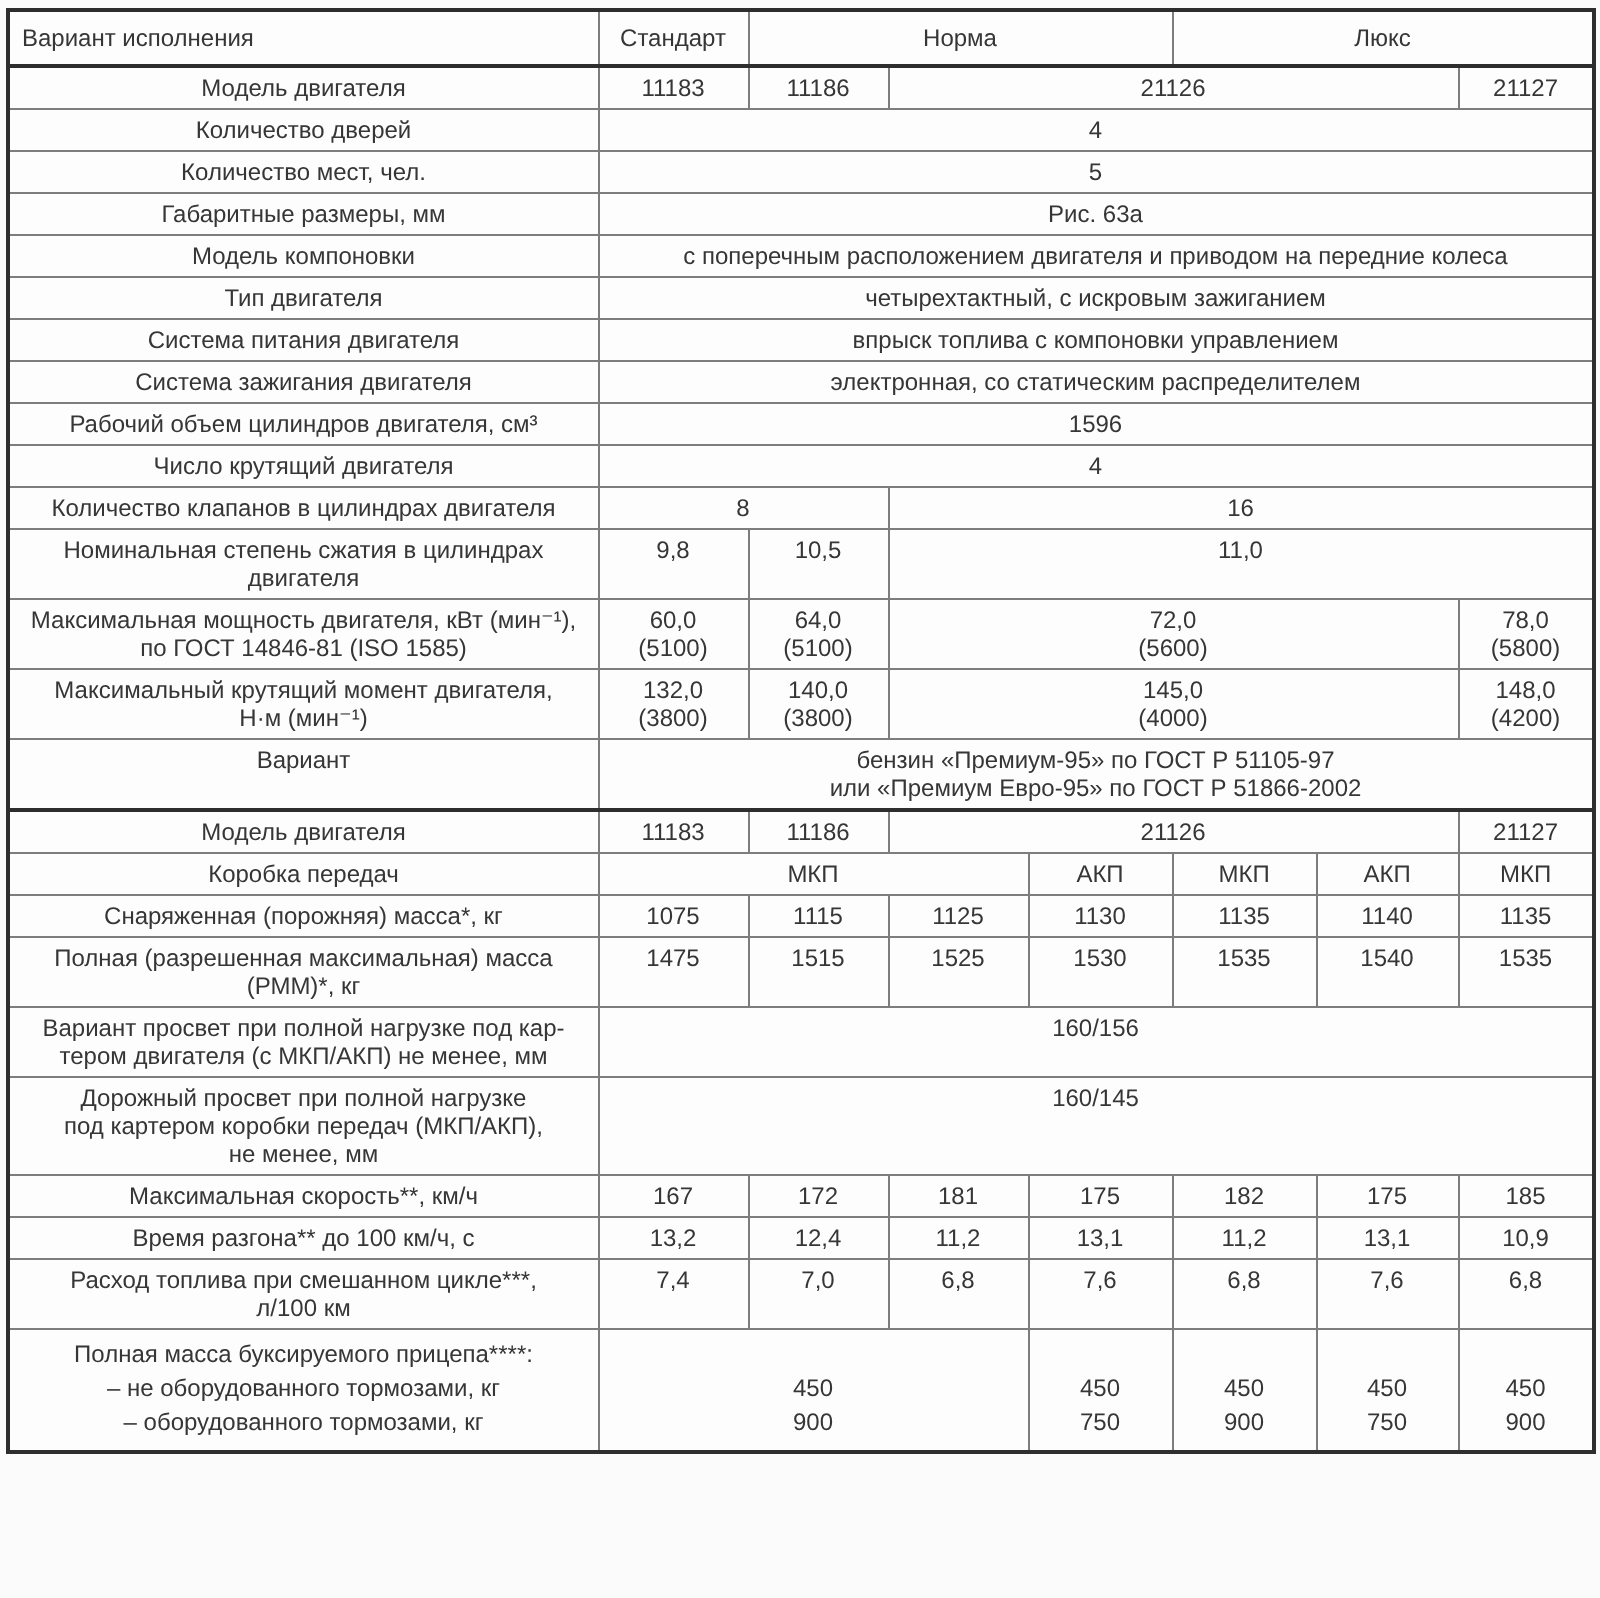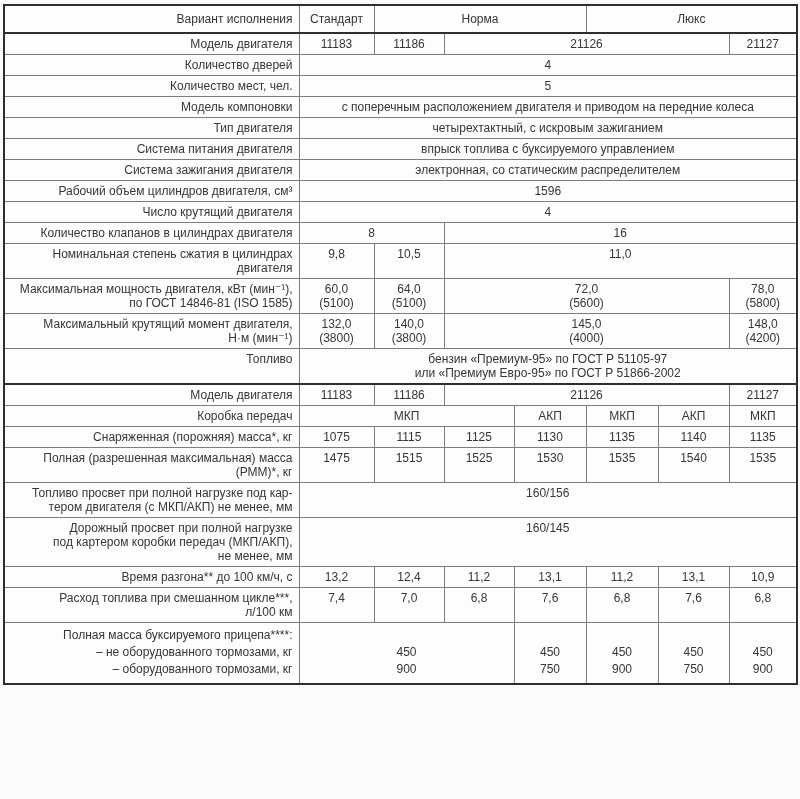--- a/index.html
+++ b/index.html
@@ -21,23 +21,23 @@
   td {
     border: 1px solid #7d7d7d;
     font-size: 12px;
     line-height: 14px;
     padding: 3px 6px;
     color: #363636;
     vertical-align: top;
     white-space: pre-line;
     overflow: hidden;
   }
-  td.lbl { text-align: right; }
+  td.lbl { text-align: center; }
   td.val { text-align: center; }
-  td.center { text-align: right; }
+  td.center { text-align: left; }
   tr.head-row td {
     border-bottom: 2px solid #2e2e2e;
     padding-top: 6px;
     padding-bottom: 6px;
   }
   tr.thick-top td { border-top: 2px solid #2e2e2e; }
   tr.spacious td { line-height: 17px; padding-top: 4px; padding-bottom: 5px; }
 </style>
 </head>
 <body>
@@ -69,30 +69,34 @@
       </tr>
       <tr data-name="table-row">
         <td class="lbl" data-name="row-label">Количество дверей</td>
         <td class="val" colspan="7" data-name="spec-value">4</td>
       </tr>
       <tr data-name="table-row">
         <td class="lbl" data-name="row-label">Количество мест, чел.</td>
         <td class="val" colspan="7" data-name="spec-value">5</td>
       </tr>
       <tr data-name="table-row">
+        <td class="lbl" data-name="row-label">Габаритные размеры, мм</td>
+        <td class="val" colspan="7" data-name="spec-value">Рис. 63а</td>
+      </tr>
+      <tr data-name="table-row">
         <td class="lbl" data-name="row-label">Модель компоновки</td>
         <td class="val" colspan="7" data-name="spec-value">с поперечным расположением двигателя и приводом на передние колеса</td>
       </tr>
       <tr data-name="table-row">
         <td class="lbl" data-name="row-label">Тип двигателя</td>
         <td class="val" colspan="7" data-name="spec-value">четырехтактный, с искровым зажиганием</td>
       </tr>
       <tr data-name="table-row">
         <td class="lbl" data-name="row-label">Система питания двигателя</td>
-        <td class="val" colspan="7" data-name="spec-value">впрыск топлива с буксируемого управлением</td>
+        <td class="val" colspan="7" data-name="spec-value">впрыск топлива с компоновки управлением</td>
       </tr>
       <tr data-name="table-row">
         <td class="lbl" data-name="row-label">Система зажигания двигателя</td>
         <td class="val" colspan="7" data-name="spec-value">электронная, со статическим распределителем</td>
       </tr>
       <tr data-name="table-row">
         <td class="lbl" data-name="row-label">Рабочий объем цилиндров двигателя, см³</td>
         <td class="val" colspan="7" data-name="spec-value">1596</td>
       </tr>
       <tr data-name="table-row">
@@ -129,21 +133,21 @@
         <td class="val" colspan="1" data-name="spec-value">132,0
 (3800)</td>
         <td class="val" colspan="1" data-name="spec-value">140,0
 (3800)</td>
         <td class="val" colspan="4" data-name="spec-value">145,0
 (4000)</td>
         <td class="val" colspan="1" data-name="spec-value">148,0
 (4200)</td>
       </tr>
       <tr data-name="table-row">
-        <td class="lbl" data-name="row-label">Топливо</td>
+        <td class="lbl" data-name="row-label">Вариант</td>
         <td class="val" colspan="7" data-name="spec-value">бензин «Премиум-95» по ГОСТ Р 51105-97
 или «Премиум Евро-95» по ГОСТ Р 51866-2002</td>
       </tr>
       <tr data-name="table-row" class="thick-top">
         <td class="lbl" data-name="row-label">Модель двигателя</td>
         <td class="val" colspan="1" data-name="spec-value">11183</td>
         <td class="val" colspan="1" data-name="spec-value">11186</td>
         <td class="val" colspan="4" data-name="spec-value">21126</td>
         <td class="val" colspan="1" data-name="spec-value">21127</td>
       </tr>
@@ -170,29 +174,39 @@
 (РММ)*, кг</td>
         <td class="val" colspan="1" data-name="spec-value">1475</td>
         <td class="val" colspan="1" data-name="spec-value">1515</td>
         <td class="val" colspan="1" data-name="spec-value">1525</td>
         <td class="val" colspan="1" data-name="spec-value">1530</td>
         <td class="val" colspan="1" data-name="spec-value">1535</td>
         <td class="val" colspan="1" data-name="spec-value">1540</td>
         <td class="val" colspan="1" data-name="spec-value">1535</td>
       </tr>
       <tr data-name="table-row">
-        <td class="lbl" data-name="row-label">Топливо просвет при полной нагрузке под кар-
+        <td class="lbl" data-name="row-label">Вариант просвет при полной нагрузке под кар-
 тером двигателя (с МКП/АКП) не менее, мм</td>
         <td class="val" colspan="7" data-name="spec-value">160/156</td>
       </tr>
       <tr data-name="table-row">
         <td class="lbl" data-name="row-label">Дорожный просвет при полной нагрузке
 под картером коробки передач (МКП/АКП),
 не менее, мм</td>
         <td class="val" colspan="7" data-name="spec-value">160/145</td>
+      </tr>
+      <tr data-name="table-row">
+        <td class="lbl" data-name="row-label">Максимальная скорость**, км/ч</td>
+        <td class="val" colspan="1" data-name="spec-value">167</td>
+        <td class="val" colspan="1" data-name="spec-value">172</td>
+        <td class="val" colspan="1" data-name="spec-value">181</td>
+        <td class="val" colspan="1" data-name="spec-value">175</td>
+        <td class="val" colspan="1" data-name="spec-value">182</td>
+        <td class="val" colspan="1" data-name="spec-value">175</td>
+        <td class="val" colspan="1" data-name="spec-value">185</td>
       </tr>
       <tr data-name="table-row">
         <td class="lbl" data-name="row-label">Время разгона** до 100 км/ч, с</td>
         <td class="val" colspan="1" data-name="spec-value">13,2</td>
         <td class="val" colspan="1" data-name="spec-value">12,4</td>
         <td class="val" colspan="1" data-name="spec-value">11,2</td>
         <td class="val" colspan="1" data-name="spec-value">13,1</td>
         <td class="val" colspan="1" data-name="spec-value">11,2</td>
         <td class="val" colspan="1" data-name="spec-value">13,1</td>
         <td class="val" colspan="1" data-name="spec-value">10,9</td>

